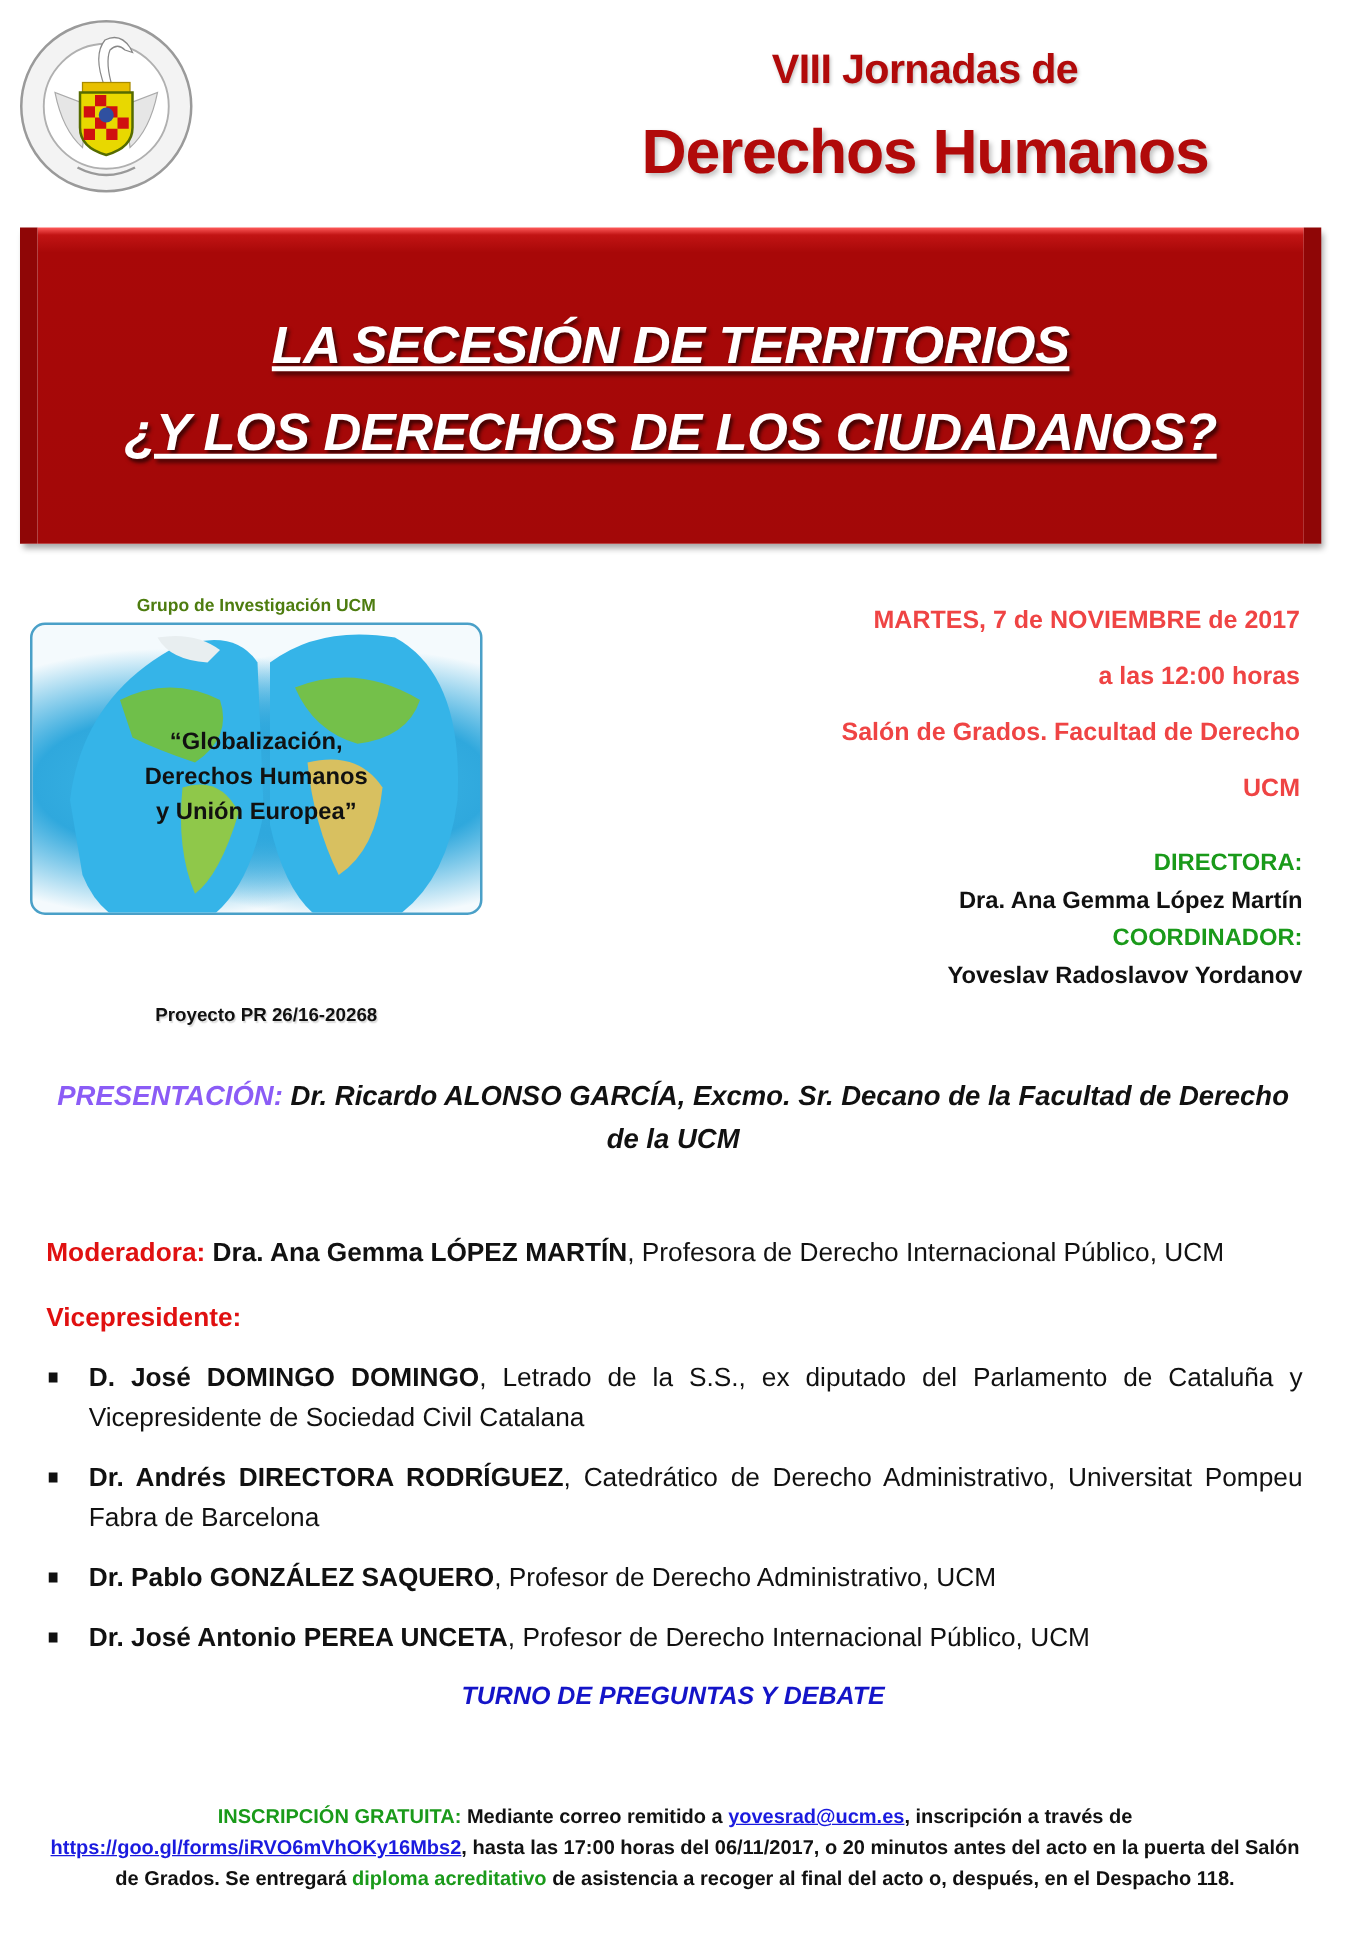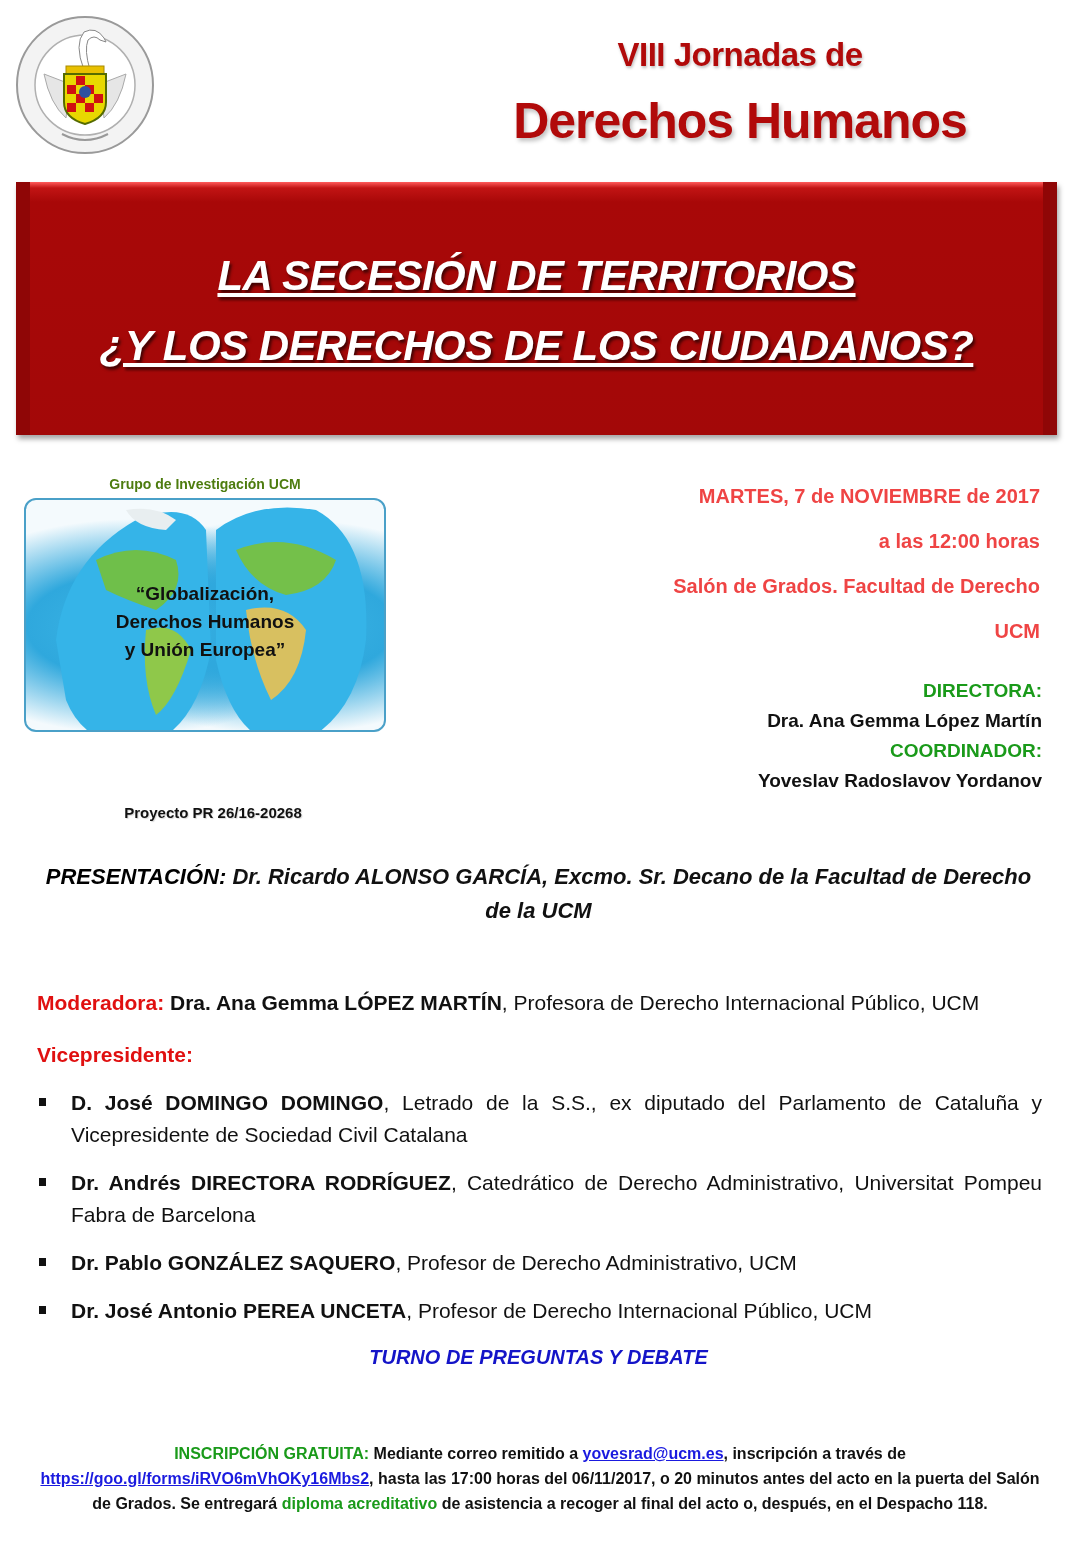--- a/index.html
+++ b/index.html
@@ -49,21 +49,21 @@
           font-weight:bold; font-size:20px; line-height:45px; }
 
   
   .staff { left:600px; top:676px; width:442px; text-align:right; font-weight:bold;
            font-size:19px; line-height:30px; }
   .green { color:#1a9a1a; }
 
   
   .pres { left:30px; top:860px; width:1017px; text-align:center; font-weight:bold;
           font-style:italic; font-size:22px; line-height:34px; color:#111; }
-  .blue-lbl { color:#000000; }
+  .blue-lbl { color:#8b5cf6; }
 
   .mod { left:37px; top:966px; width:1010px; font-size:21px; line-height:26px;margin-top:24px; }
   .red-lbl { color:#e01010; font-weight:bold; }
 
   .part-lbl { left:37px; top:1043px; font-size:21px; }
 
   .plist { left:37px; top:1087px; width:1005px; margin:0; padding:0; list-style:none; }
   .plist li { position:relative; padding-left:34px; font-size:21px; line-height:32px;
               margin-bottom:16px; text-align:justify; }
   .plist li .bul { position:absolute; left:2px; top:11px; width:7px; height:8px; background:#111; }

